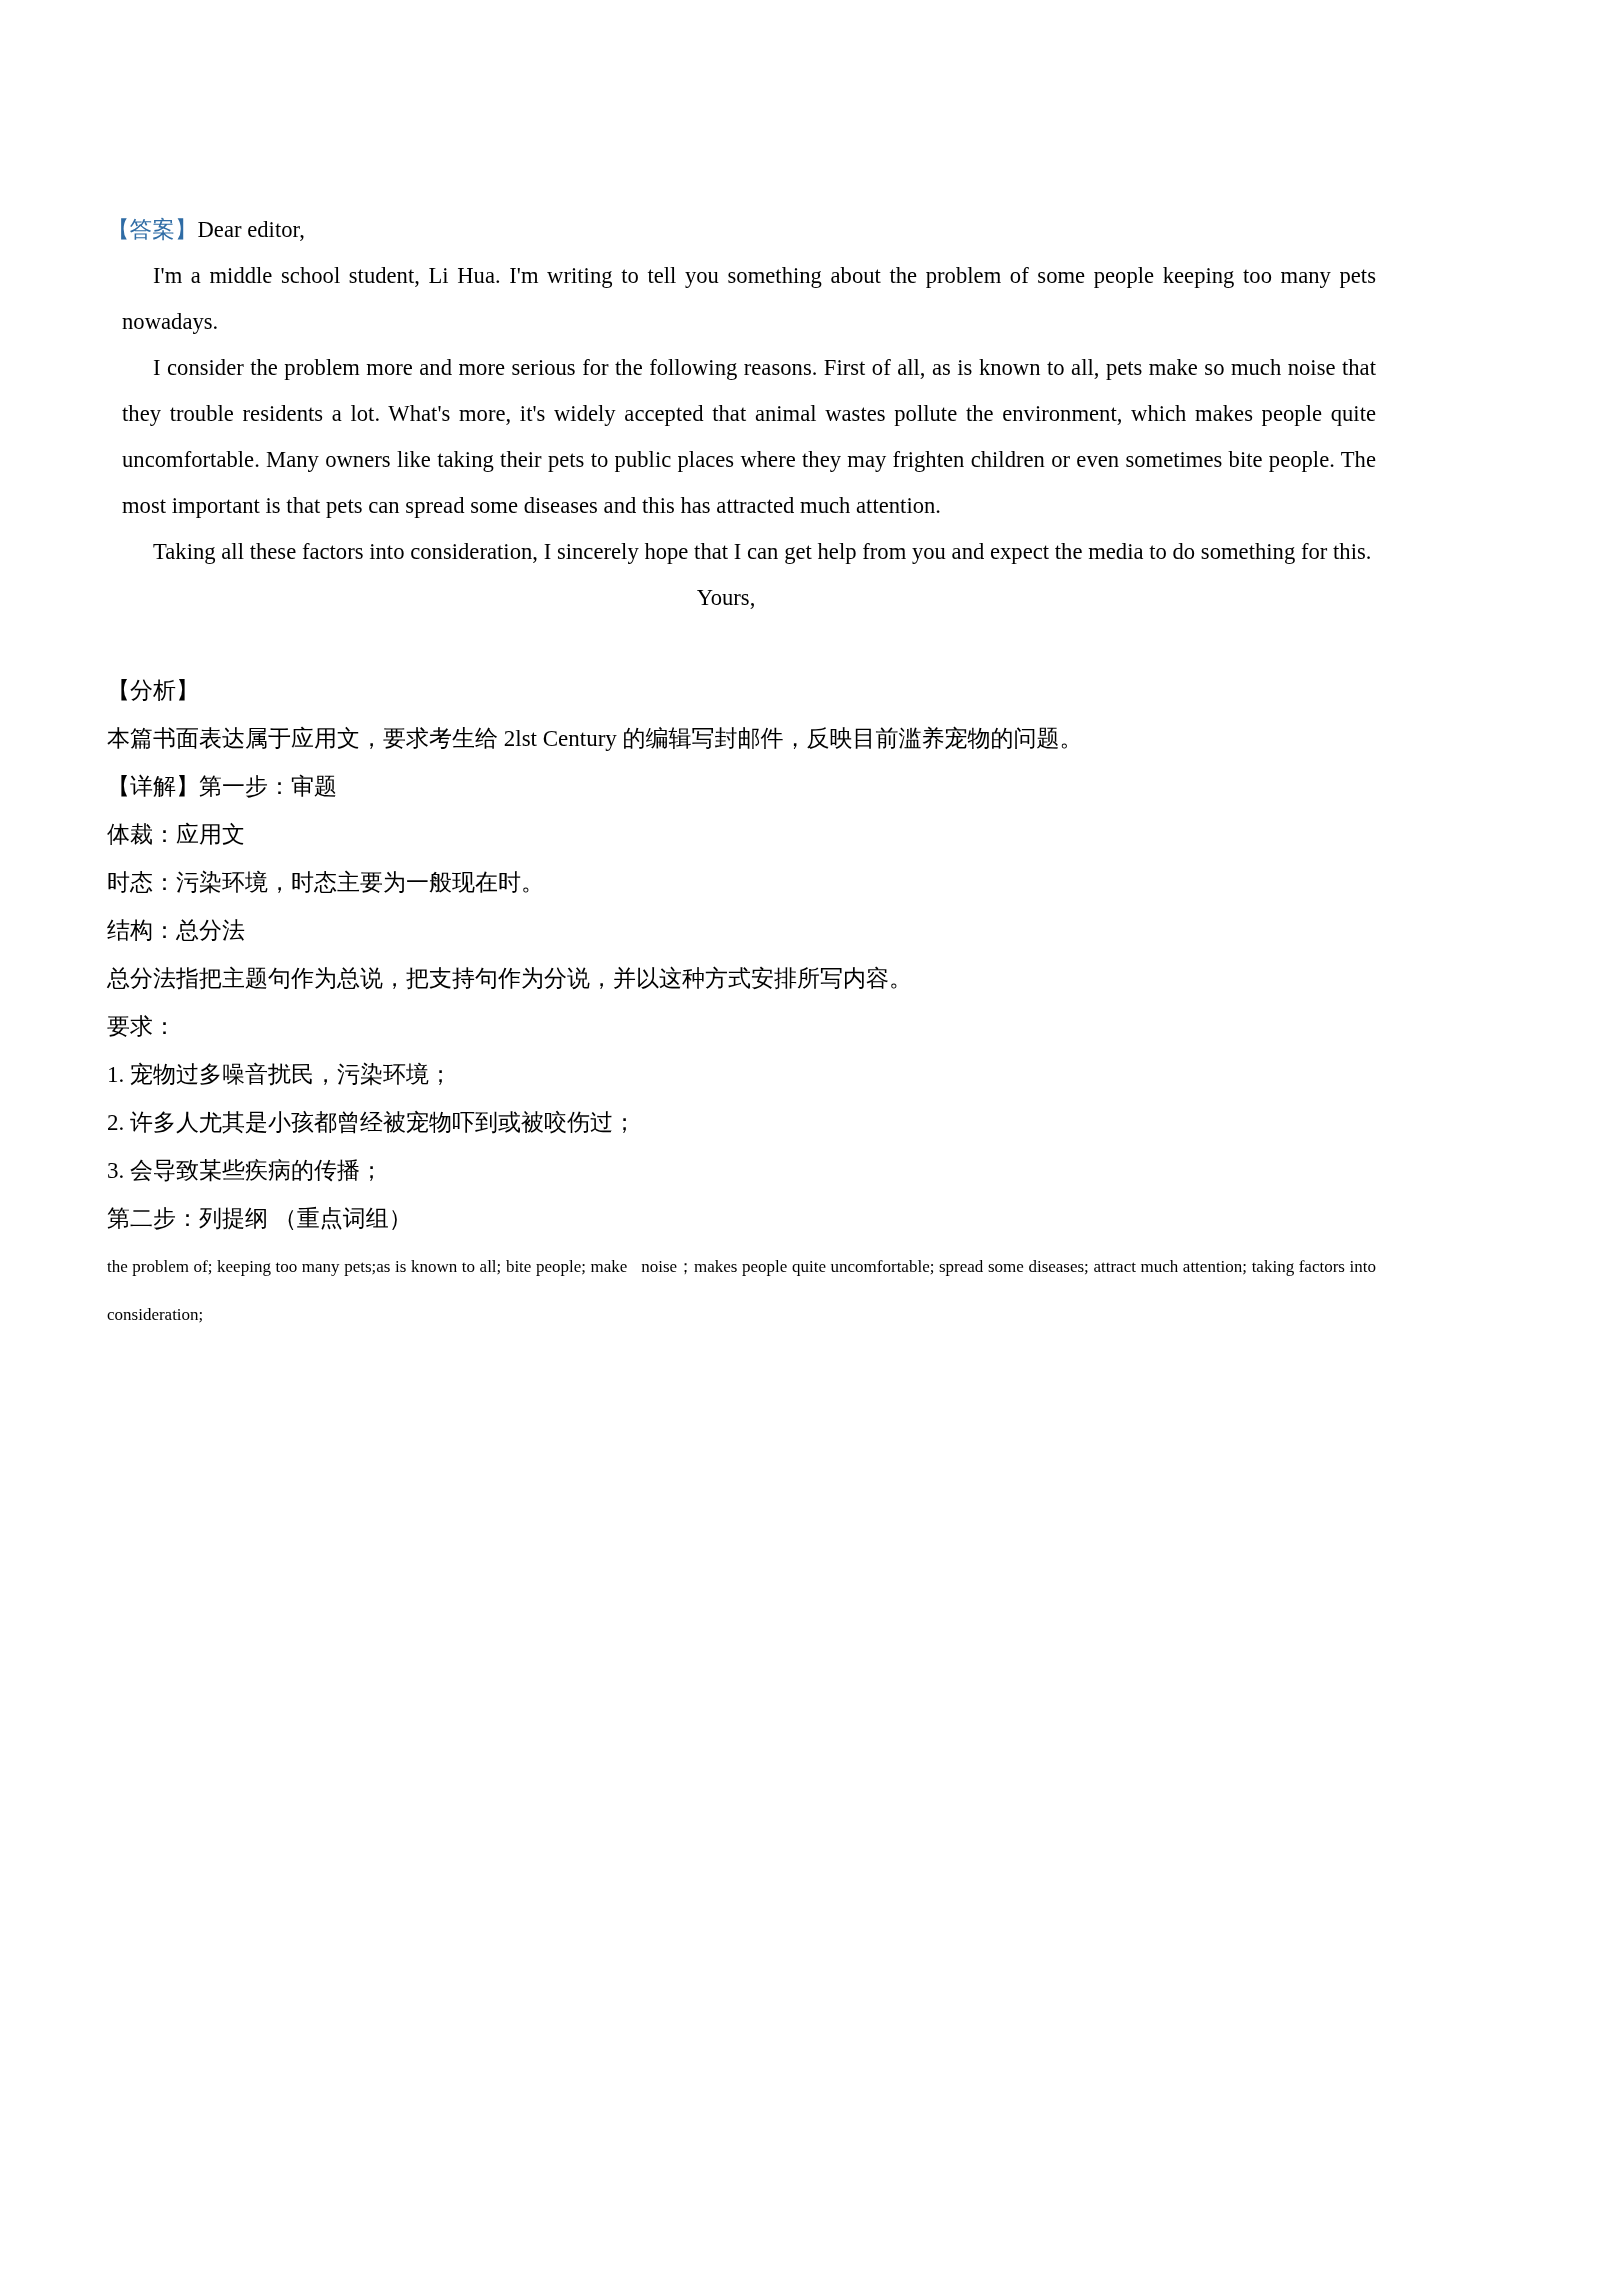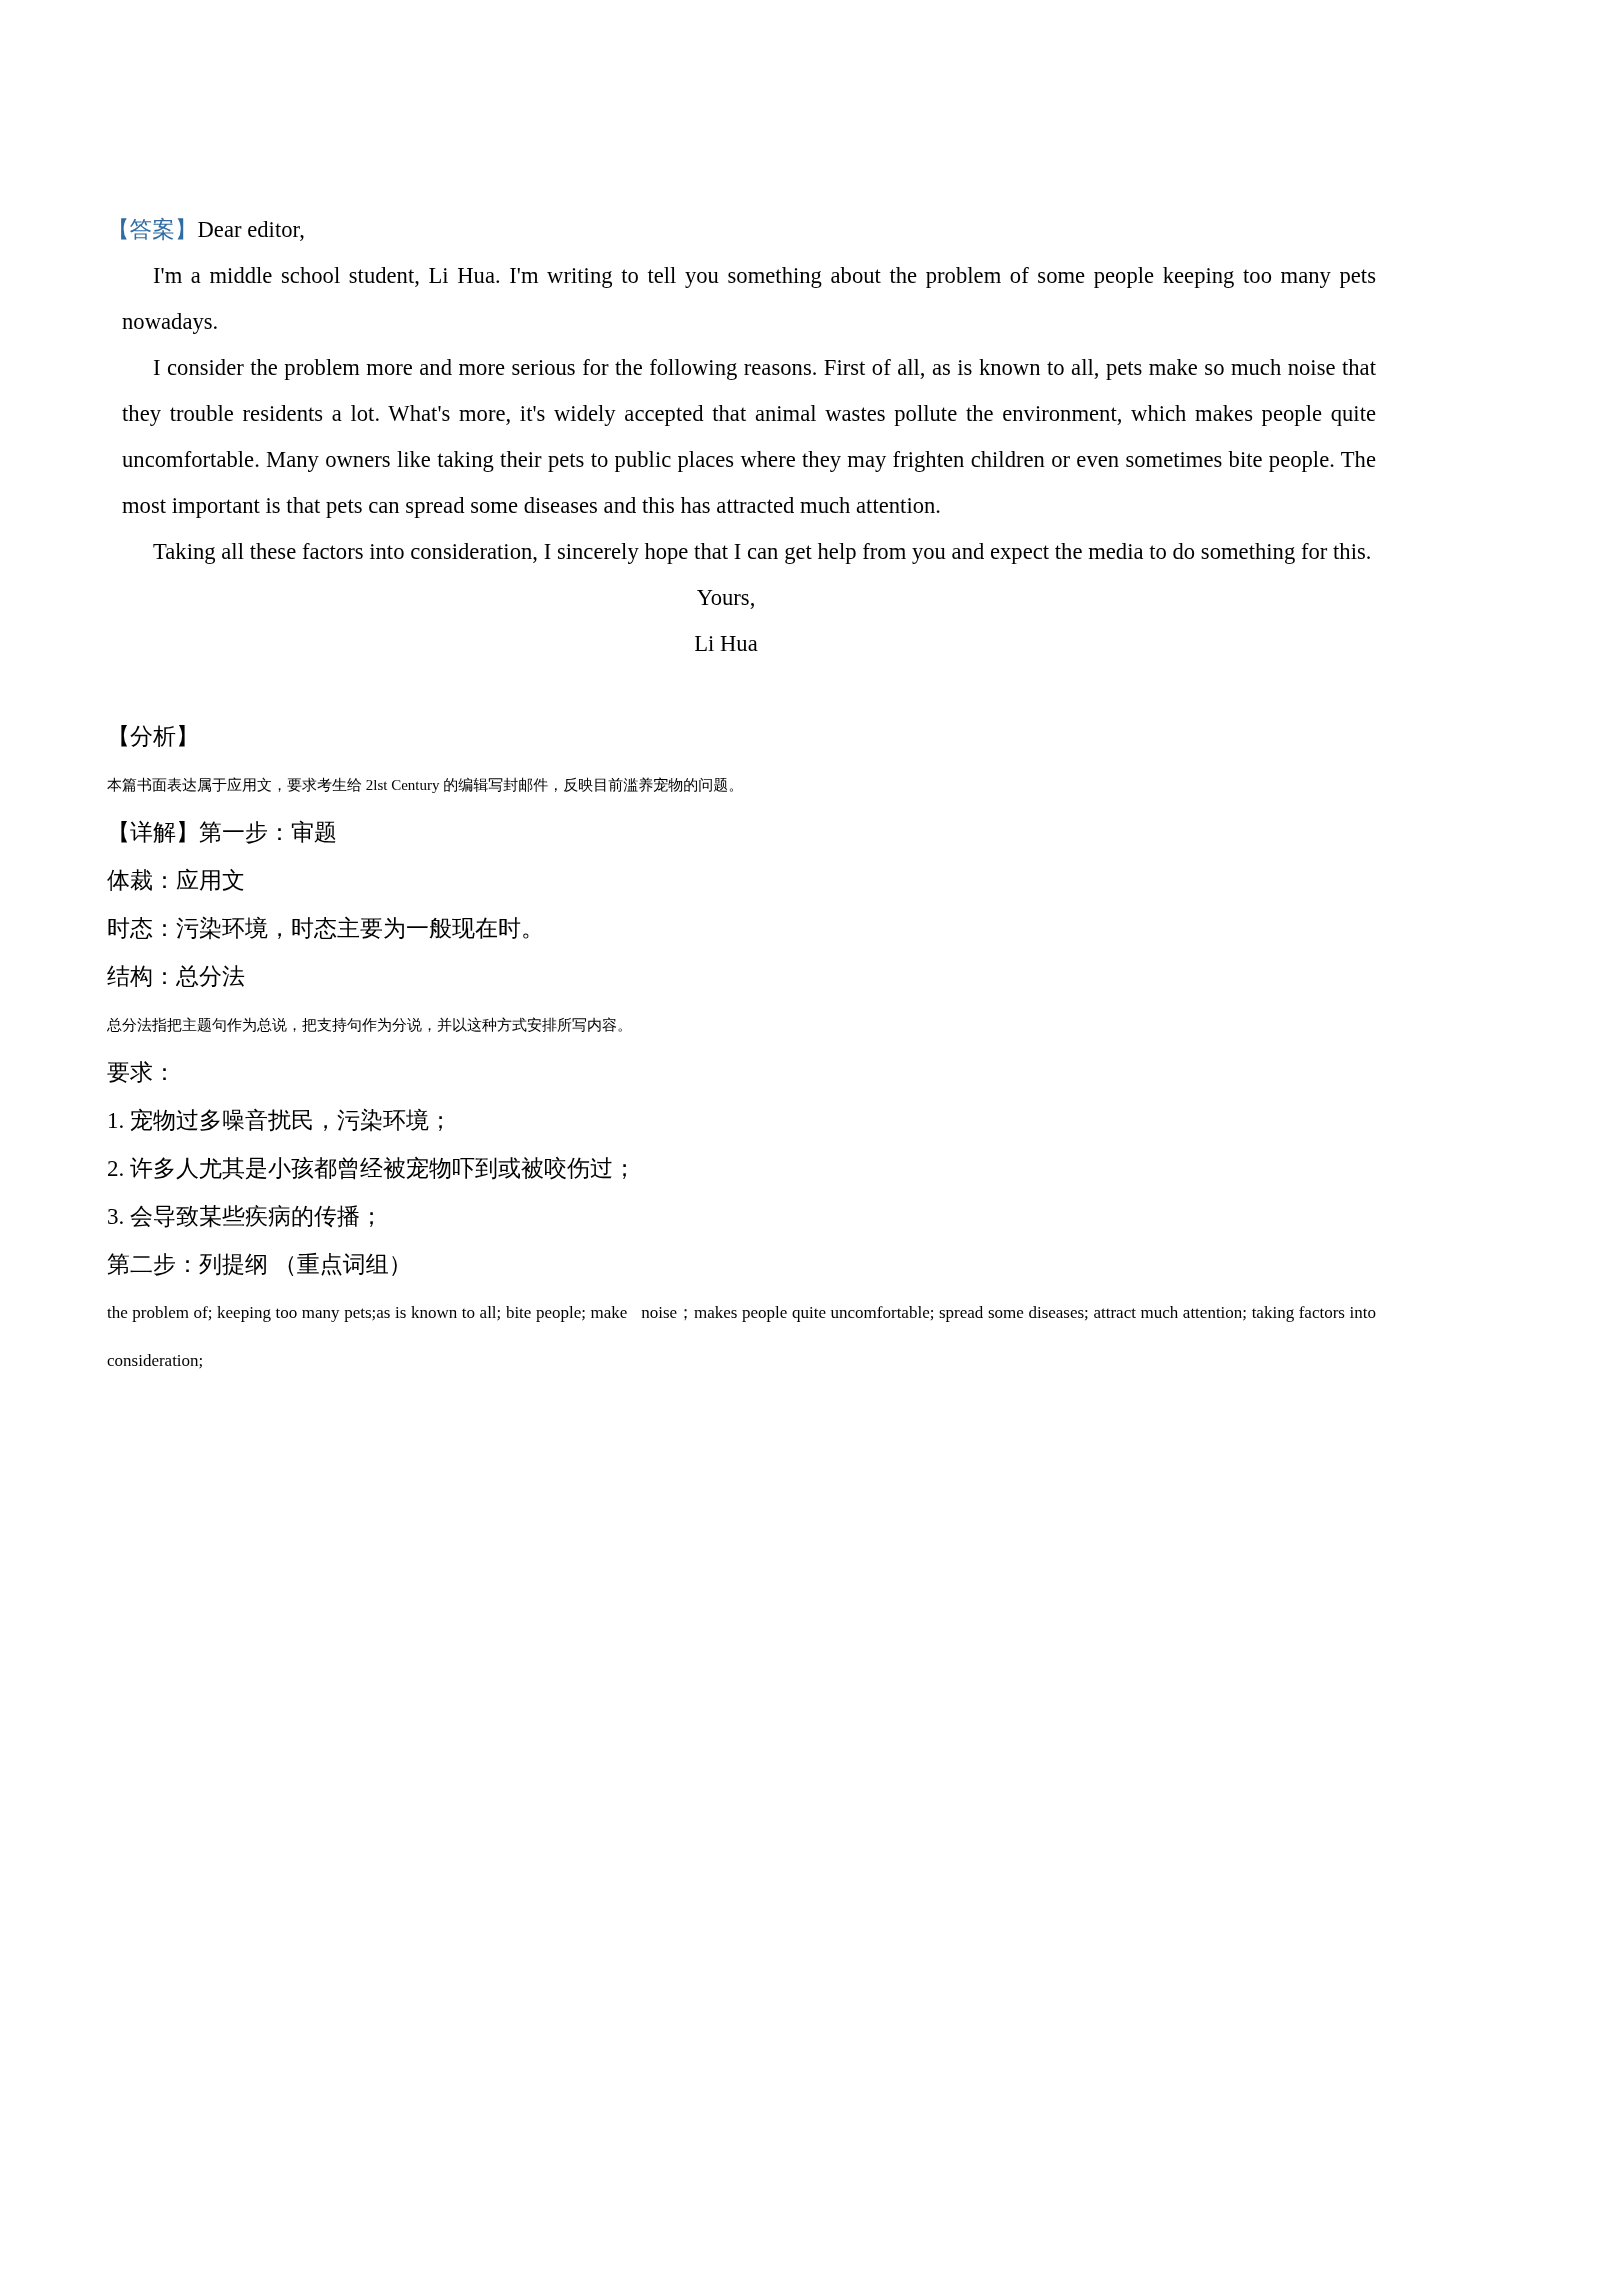--- a/index.html
+++ b/index.html
@@ -58,21 +58,21 @@
 
   
   .cn-line {
     font-size:23px;
     line-height:48px;
     text-align:justify;
     white-space:pre-wrap;
     letter-spacing:0px;
   }
   .cn-para {
-    font-size:15px;
+    font-size:23px;
     line-height:48px;
     text-align:justify;
     white-space:normal;
   }
   .en-tail {
     font-size:17px;
     line-height:48px;
     text-align:justify;
     white-space:pre-wrap;
   }
@@ -86,21 +86,20 @@
     <div class="ans-line"><span class="tag-answer">【答案】</span><span>Dear editor,</span></div>
 
     <div class="ans-line para-indent">I'm a middle school student, Li Hua. I'm writing to tell you something about the problem of some people keeping too many pets nowadays.</div>
 
     <div class="ans-line para-indent">I consider the problem more and more serious for the following reasons. First of all, as is known to all, pets make so much noise that they trouble residents a lot. What's more, it's widely accepted that animal wastes pollute the environment, which makes people quite uncomfortable. Many owners like taking their pets to public places where they may frighten children or even sometimes bite people. The most important is that pets can spread some diseases and this has attracted much attention.</div>
 
     <div class="ans-line para-indent">Taking all these factors into consideration, I sincerely hope that I can get help from you and expect the media to do something for this.</div>
 
     <div class="sig-wrap">
       <div class="sig-line">Yours,</div>
-      <div class="sig-line">Li Hua</div>
     </div>
 
     <div class="gap-block"></div>
 
     <div class="cn-line">【分析】</div>
 
     <div class="cn-para">本篇书面表达属于应用文，要求考生给 2lst Century 的编辑写封邮件，反映目前滥养宠物的问题。</div>
 
     <div class="cn-line"><span>【详解】</span><span>第一步：审题</span></div>
 

